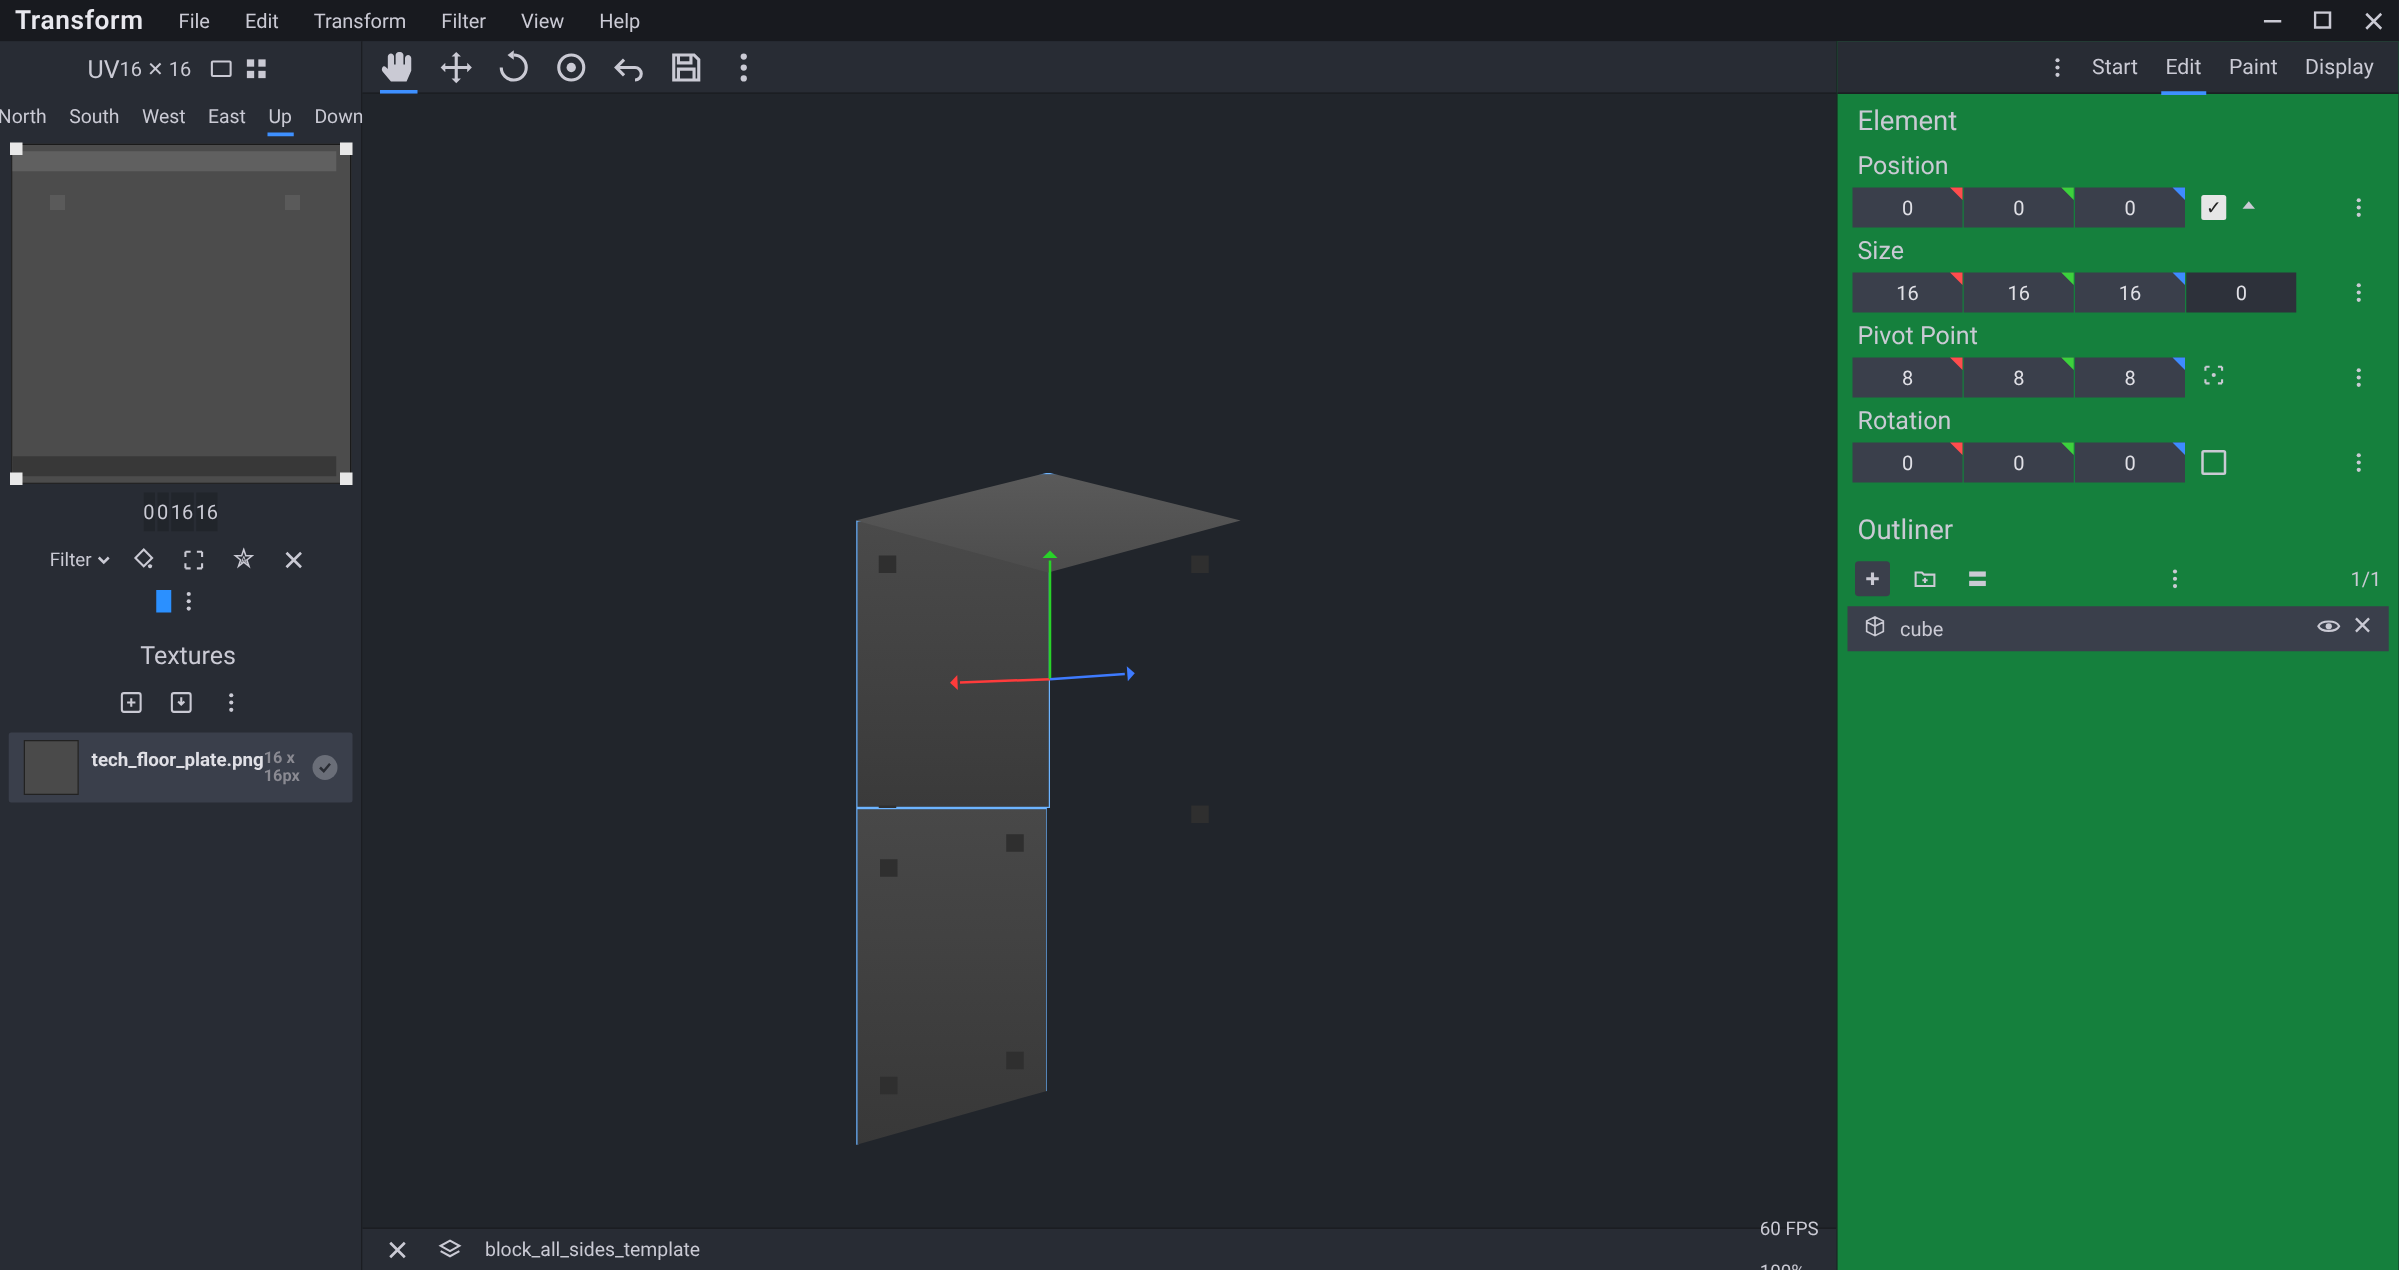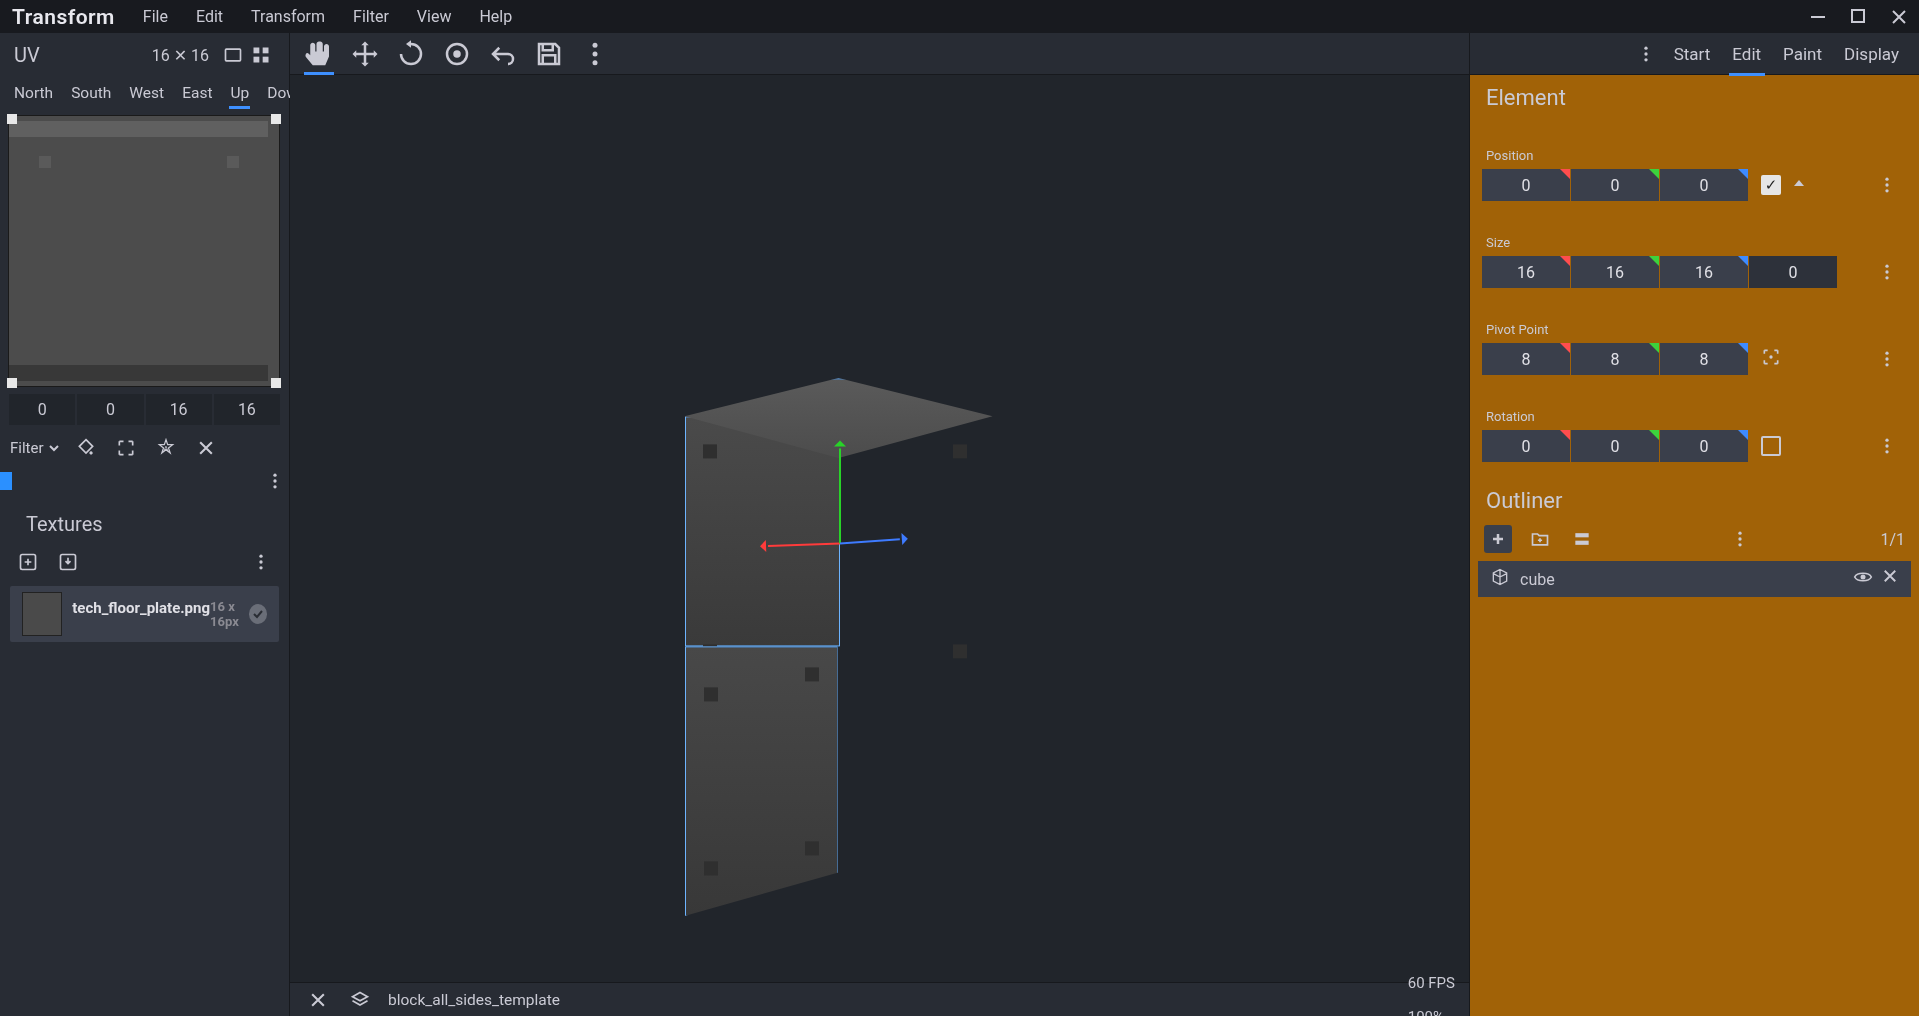--- a/index.html
+++ b/index.html
@@ -3,21 +3,21 @@
 <meta charset="utf-8">
 <style>
 * { margin: 0; padding: 0; box-sizing: border-box; font-family: -apple-system, BlinkMacSystemFont, "Segoe UI", Roboto, sans-serif; user-select: none; }
 body { background: #21252b; color: #cacad4; width: 1919px; height: 1016px; overflow: hidden; display: flex; flex-direction: column; }
 .menubar { height: 33px; background: #181a1f; display: flex; align-items: center; padding: 0 12px; gap: 4px; }
 .logo { font-size: 21px; font-weight: 600; color: #e8e8ee; letter-spacing: 0.5px; margin-right: 12px; }
 .menu-item { padding: 4px 12px; font-size: 16px; cursor: pointer; color: #cacad4; }
 .window-controls { margin-left: auto; display: flex; gap: 24px; align-items: center; }
 .win-ctrl { width: 16px; height: 16px; cursor: pointer; display: flex; align-items: center; justify-content: center; font-size: 16px; }
 .main { flex: 1; display: flex; min-height: 0; }
-.left-panel { width: 290px; background: #282c34; display: flex; flex-direction: column; border-right: 1px solid #17191d; }
+.left-panel { width: 290px; background: #282c34; display: flex; flex-direction: column; border-right: 1px solid #17191d; align-items: center; }
 .panel-header { display: flex; align-items: center; padding: 6px 14px; height: 44px; }
 .panel-title { font-size: 20px; color: #cacad4; }
 .uv-size { margin-left: auto; font-size: 16px; color: #cacad4; margin-right: 10px; }
 .icon-btn { width: 28px; height: 28px; display: flex; align-items: center; justify-content: center; cursor: pointer; color: #cacad4; }
 .icon-btn svg { width: 20px; height: 20px; }
 .face-tabs { display: flex; padding: 0 6px; height: 32px; align-items: center; gap: 2px; }
 .face-tab { padding: 2px 8px; font-size: 15.5px; cursor: pointer; color: #cacad4; position: relative; }
 .face-tab.active::after { content: ''; position: absolute; bottom: -5px; left: 20%; right: 20%; height: 3px; background: #3e90ff; }
 .uv-display { margin: 6px 8px 4px 8px; position: relative; }
 .uv-canvas { width: 272px; height: 272px; background: #4a4a4a; position: relative; border: 1px solid #1a1a1a; }
@@ -64,26 +64,26 @@
 .axis { position: absolute; left: 155px; top: 126px; }
 .axis-line { position: absolute; height: 2px; transform-origin: left center; }
 .axis-x { width: 72px; background: #ff3b3b; transform: rotate(178deg); }
 .axis-x::after { content:''; position:absolute; right:-2px; top:-5px; border: 6px solid transparent; border-right-color:#ff3b3b; transform: translateX(12px) rotate(180deg); }
 .axis-y { width: 95px; background: #28d328; transform: rotate(-90deg); }
 .axis-y::after { content:''; position:absolute; right:-2px; top:-5px; border: 6px solid transparent; border-right-color:#28d328; transform: translateX(12px) rotate(180deg);}
 .axis-z { width: 60px; background: #3e7bff; transform: rotate(-4deg); }
 .axis-z::after { content:''; position:absolute; right:-2px; top:-5px; border: 6px solid transparent; border-right-color:#3e7bff; transform: translateX(12px) rotate(180deg);}
 .statusbar { height: 34px; background: #282c34; display: flex; align-items: center; padding: 0 14px; gap: 14px; border-top: 1px solid #17191d; position: absolute; bottom: 0; left: 0; right: 0; }
 .status-right { margin-left: auto; display: flex; gap: 16px; font-size: 15px; flex-direction: column; }
-.right-panel { width: 450px; background: #a16207; display: flex; flex-direction: column; border-left: 1px solid #17191d; }
+.right-panel { width: 450px; background: #15803d; display: flex; flex-direction: column; border-left: 1px solid #17191d; }
 .mode-tabs { height: 42px; display: flex; align-items: center; justify-content: flex-end; padding: 0 12px; gap: 6px; background: #282c34; border-bottom: 1px solid #17191d; }
 .mode-tab { padding: 4px 8px; font-size: 17px; cursor: pointer; position: relative; }
 .mode-tab.active::after { content:''; position:absolute; bottom:-8px; left:10%; right:10%; height:3px; background:#3e90ff; }
 .section-title { font-size: 22px; padding: 10px 16px 6px 16px; color: #cacad4; }
-.prop-label { font-size: 13px; padding: 4px 16px; color: #cacad4; margin-top: 28px; }
+.prop-label { font-size: 20px; padding: 4px 16px; color: #cacad4; }
 .prop-row { display: flex; align-items: center; padding: 2px 12px; gap: 0; }
 .num-input { width: 88px; height: 32px; background: #3a3f4b; text-align: center; font-size: 16px; color: #e0e0e6; display: flex; align-items: center; justify-content: center; position: relative; margin-right: 1px; }
 .num-input .tri { position:absolute; top:0; right:0; width:0; height:0; border-left: 10px solid transparent; border-top: 10px solid; }
 .tri.r { border-top-color: #ff4d4d; }
 .tri.g { border-top-color: #3cd23c; }
 .tri.b { border-top-color: #3e8bff; }
 .prop-extra { display:flex; align-items:center; gap:10px; margin-left:12px; }
 .checkbox { width:20px; height:20px; background:#e6e6e6; color:#222; display:flex; align-items:center; justify-content:center; font-size:15px; border-radius:2px; }
 .checkbox.empty { background:transparent; border:2px solid #cacad4; }
 .prop-dots { margin-left:auto; margin-right:6px; }

